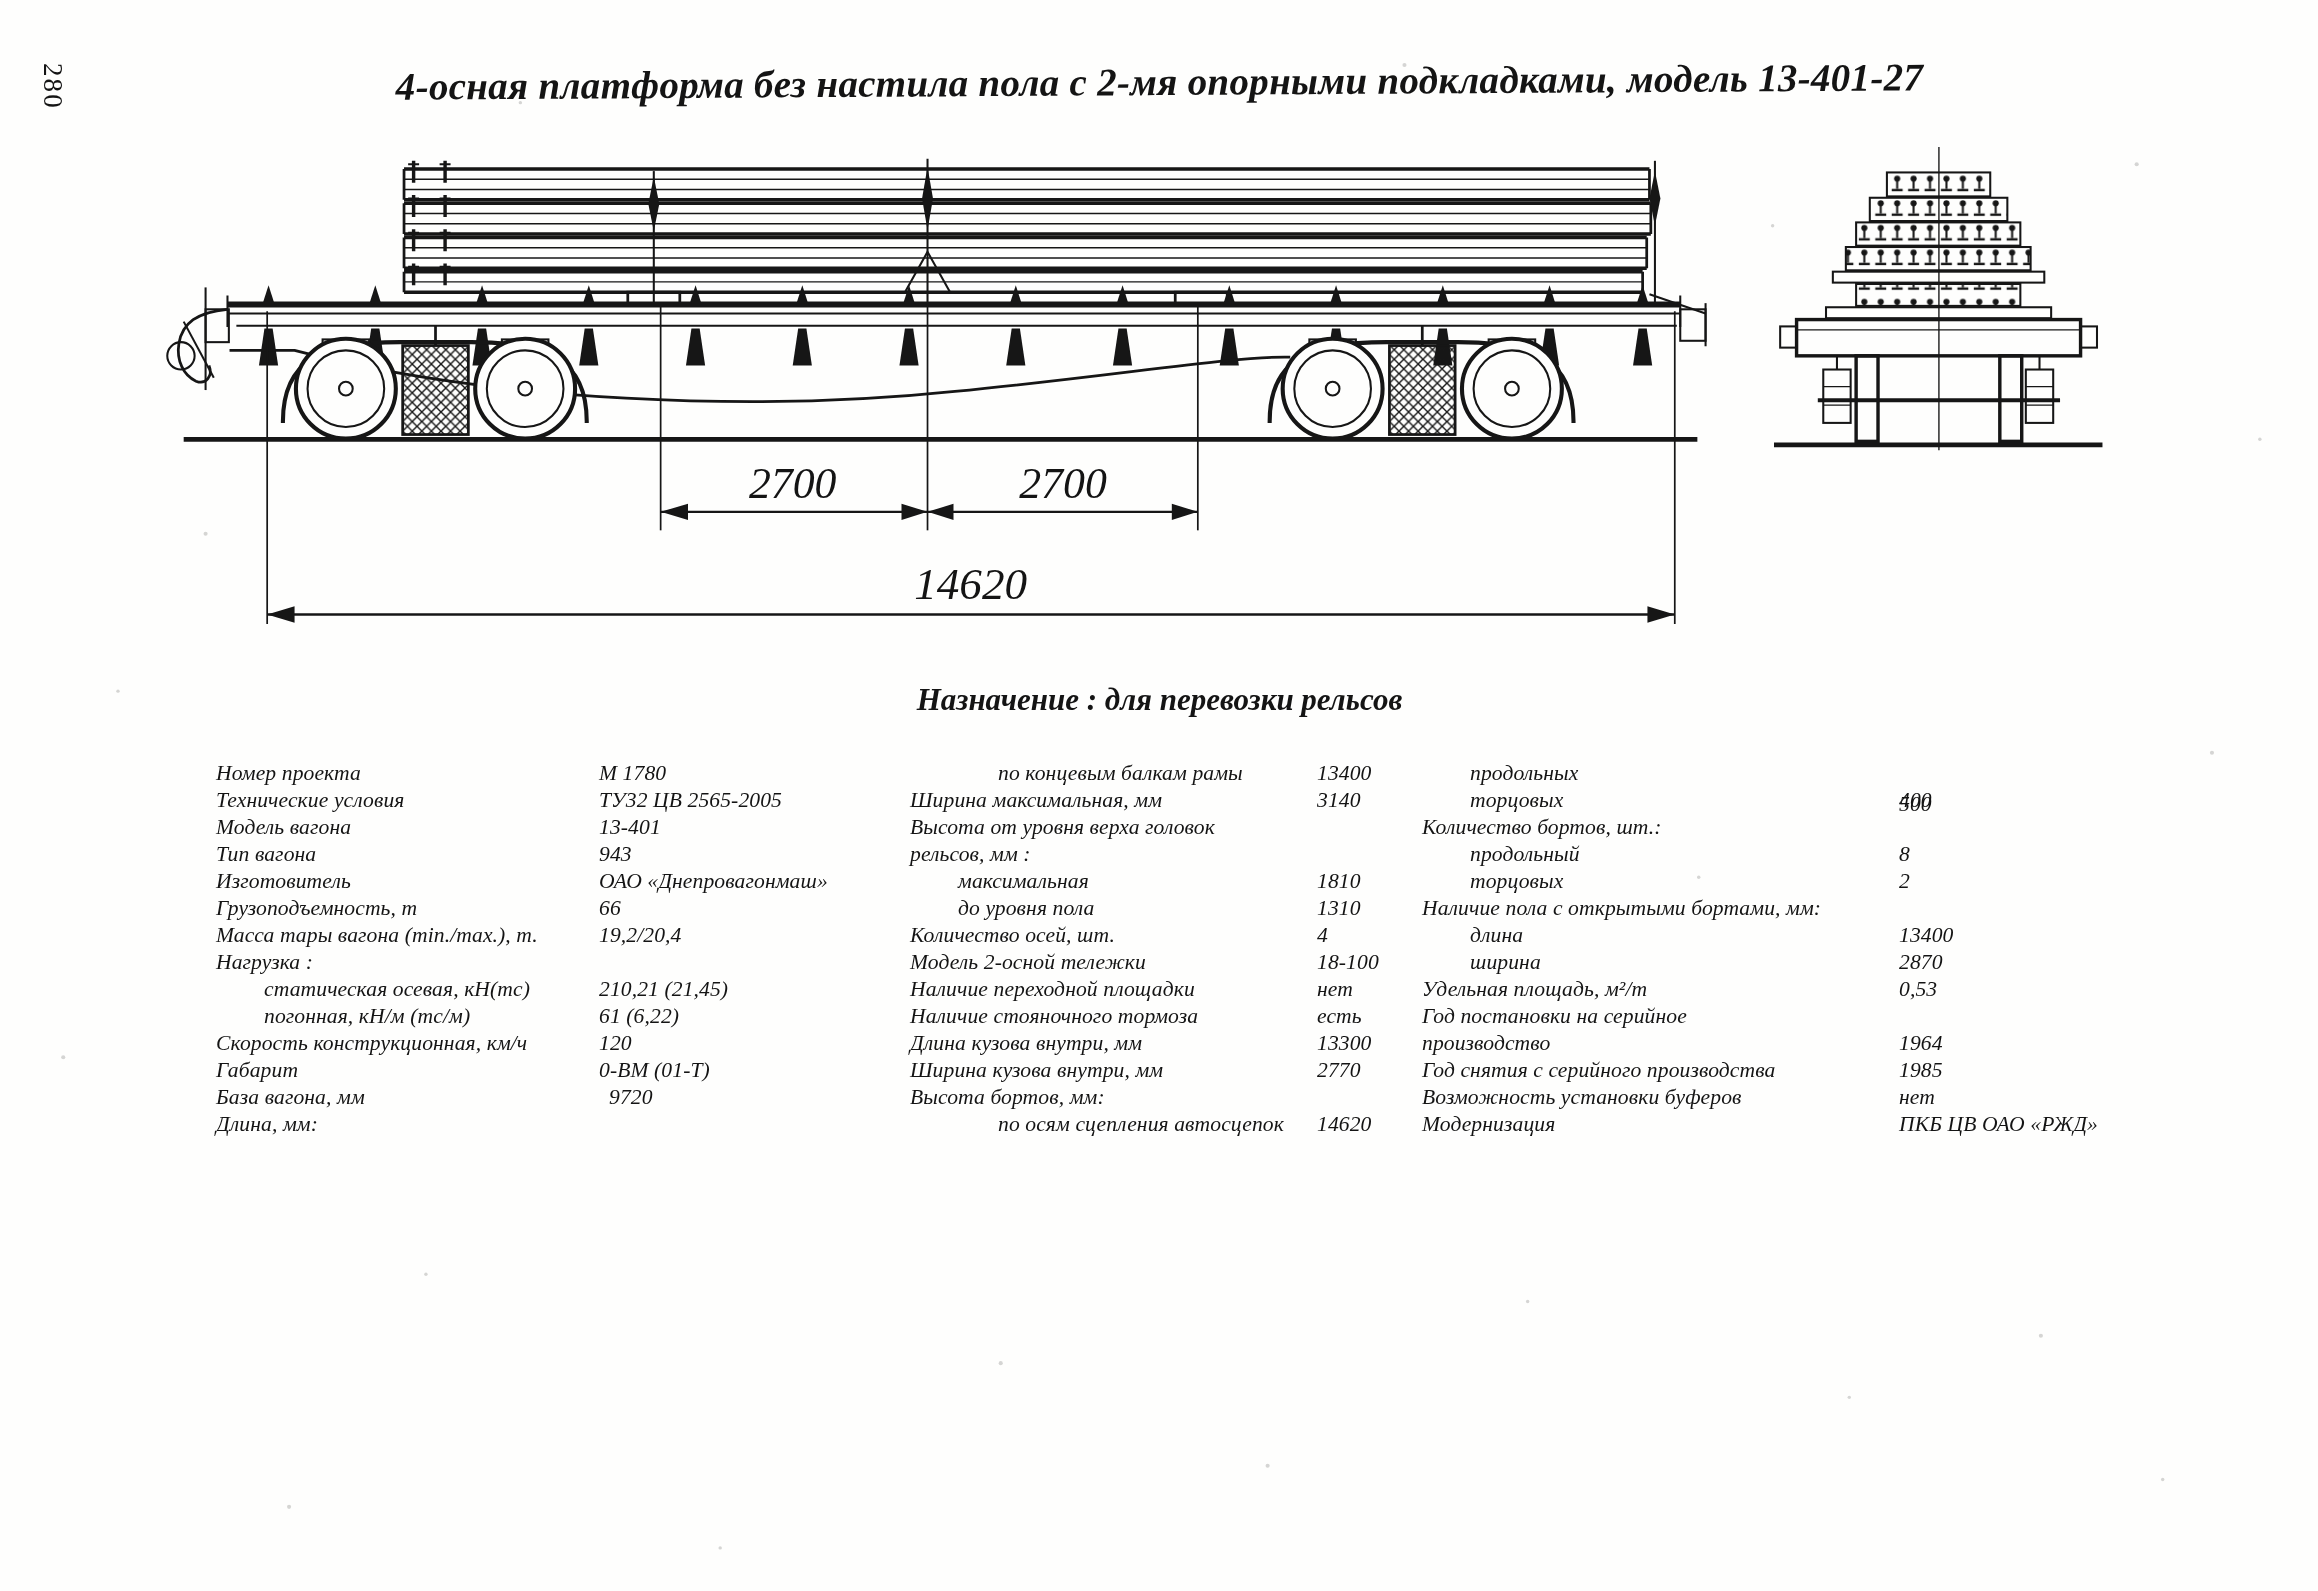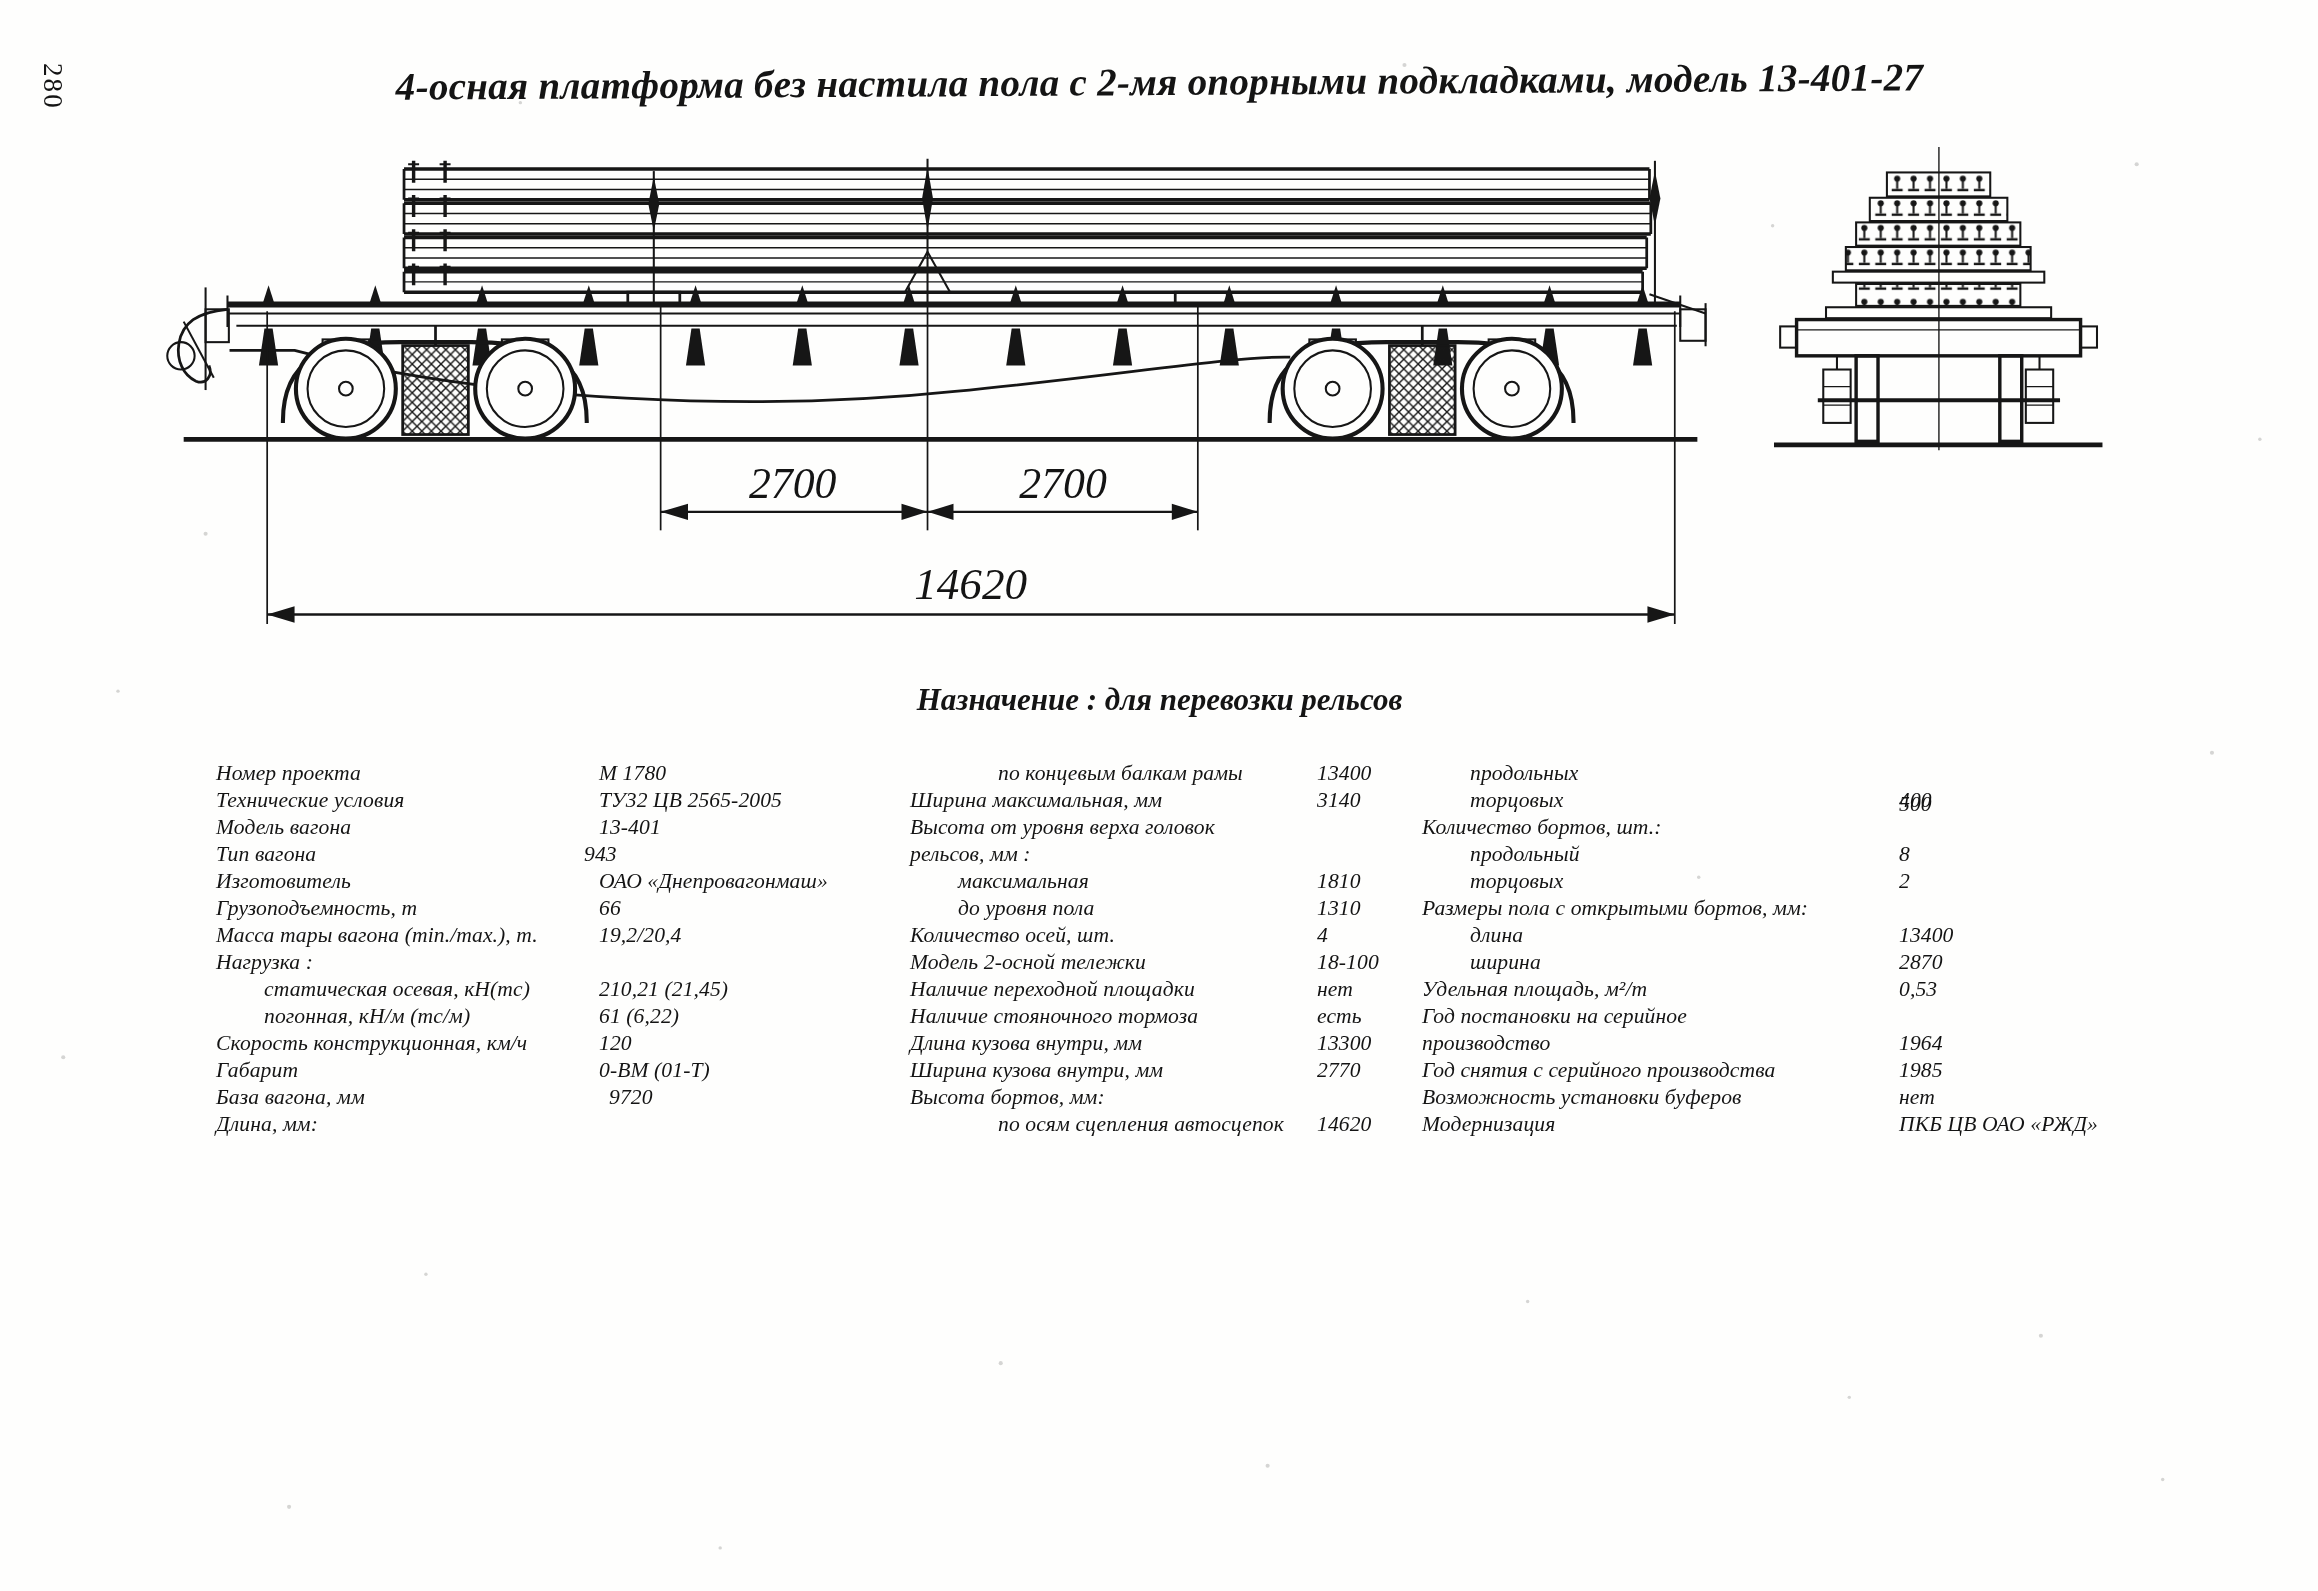--- a/index.html
+++ b/index.html
@@ -280,21 +280,21 @@
         <div class="spec-row">
           <span class="lab">Технические условия</span>
           <span class="val" style="left: 383px;">ТУ32 ЦВ 2565-2005</span>
         </div>
         <div class="spec-row">
           <span class="lab">Модель вагона</span>
           <span class="val" style="left: 383px;">13-401</span>
         </div>
         <div class="spec-row">
           <span class="lab">Тип вагона</span>
-          <span class="val" style="left: 368px; font-family: Liberation Serif, serif;">943</span>
+          <span class="val" style="left: 383px; font-family: Liberation Serif, serif;">943</span>
         </div>
         <div class="spec-row">
           <span class="lab">Изготовитель</span>
           <span class="val" style="left: 383px;">ОАО «Днепровагонмаш»</span>
         </div>
         <div class="spec-row">
           <span class="lab">Грузоподъемность, т</span>
           <span class="val" style="left: 383px;">66</span>
         </div>
         <div class="spec-row">
@@ -403,21 +403,21 @@
         </div>
         <div class="spec-row">
           <span class="lab i1">продольный</span>
           <span class="val" style="left: 477px;">8</span>
         </div>
         <div class="spec-row">
           <span class="lab i1">торцовых</span>
           <span class="val" style="left: 477px;">2</span>
         </div>
         <div class="spec-row">
-          <span class="lab">Размеры пола с открытыми бортов, мм:</span>
+          <span class="lab">Наличие пола с открытыми бортами, мм:</span>
           <span class="val" style="left: 477px;"></span>
         </div>
         <div class="spec-row">
           <span class="lab i1">длина</span>
           <span class="val" style="left: 477px;">13400</span>
         </div>
         <div class="spec-row">
           <span class="lab i1">ширина</span>
           <span class="val" style="left: 477px;">2870</span>
         </div>

